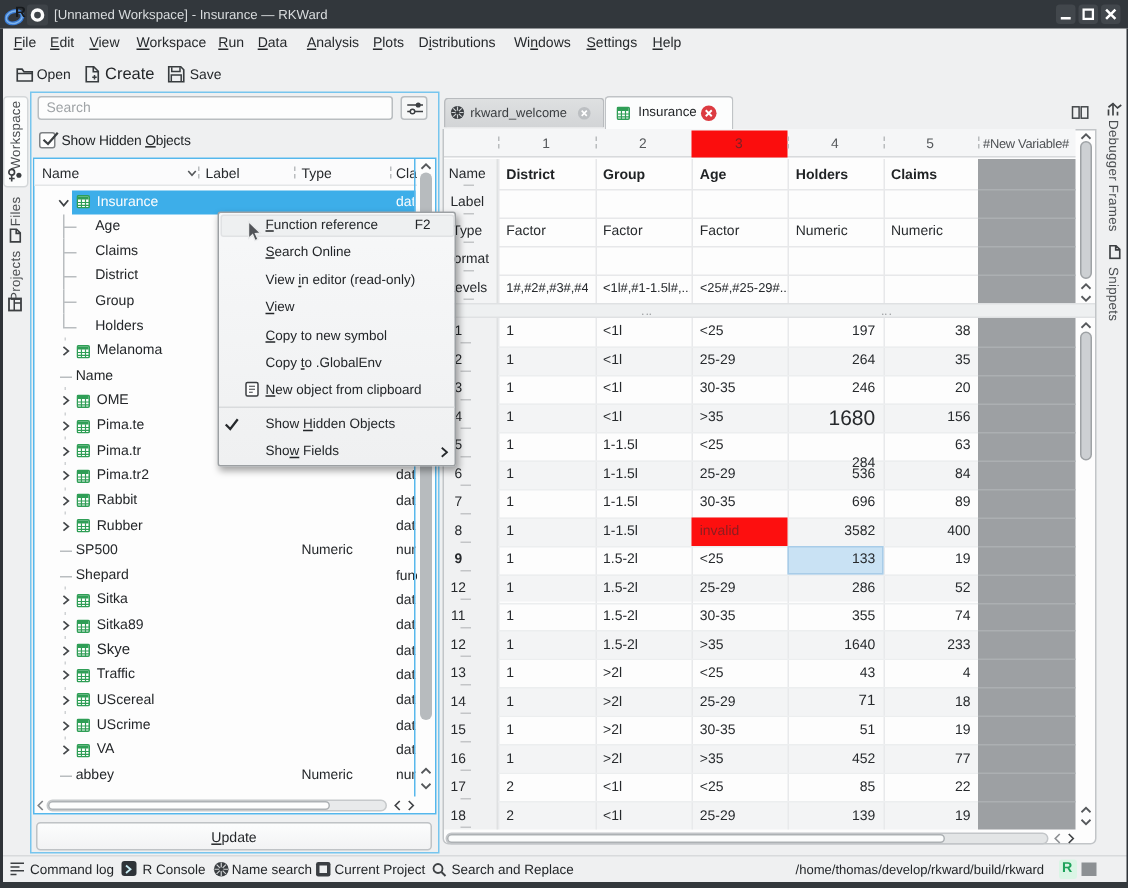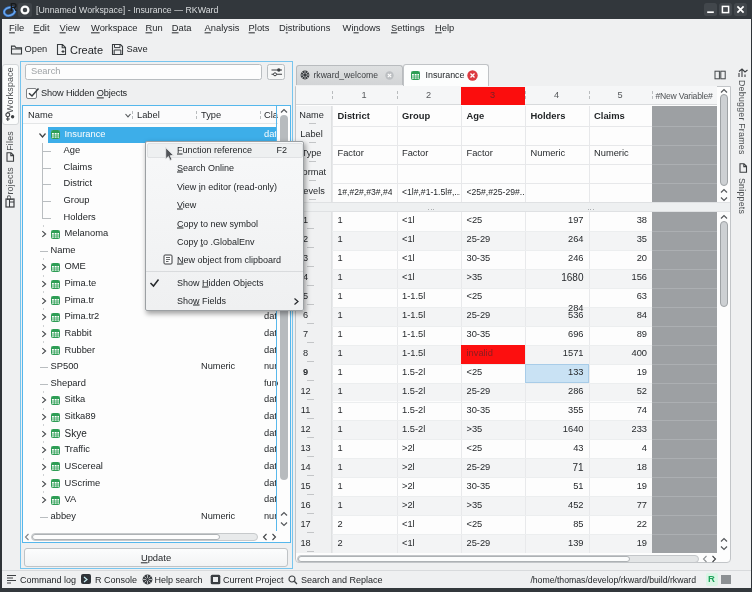--- a/index.html
+++ b/index.html
@@ -483,21 +483,21 @@
 <div style="position:absolute;left:337.5px;top:259.375px;transform:translateY(-50%);font-size:9.3px;color:#26292c;font-weight:normal;letter-spacing:0px;white-space:nowrap;line-height:1">1</div>
 <div style="position:absolute;left:402.0px;top:259.375px;transform:translateY(-50%);font-size:9.3px;color:#26292c;font-weight:normal;letter-spacing:0px;white-space:nowrap;line-height:1">&lt;1l</div>
 <div style="position:absolute;left:466.5px;top:259.375px;transform:translateY(-50%);font-size:9.3px;color:#26292c;font-weight:normal;letter-spacing:0px;white-space:nowrap;line-height:1">30-35</div>
 <div style="position:absolute;right:168.5px;top:259.375px;transform:translateY(-50%);font-size:9.3px;color:#26292c;font-weight:normal;letter-spacing:0px;white-space:nowrap;line-height:1">246</div>
 <div style="position:absolute;right:105px;top:259.375px;transform:translateY(-50%);font-size:9.3px;color:#26292c;font-weight:normal;letter-spacing:0px;white-space:nowrap;line-height:1">20</div>
 <div style="position:absolute;left:305.5px;top:278.32500000000005px;transform:translate(-50%,-50%);font-size:9.2px;color:#26292c;line-height:1;font-weight:normal">4</div>
 <div style="position:absolute;left:306.5px;top:285.3px;width:7px;height:1px;background:#c3c5c7;"></div>
 <div style="position:absolute;left:337.5px;top:278.32500000000005px;transform:translateY(-50%);font-size:9.3px;color:#26292c;font-weight:normal;letter-spacing:0px;white-space:nowrap;line-height:1">1</div>
 <div style="position:absolute;left:402.0px;top:278.32500000000005px;transform:translateY(-50%);font-size:9.3px;color:#26292c;font-weight:normal;letter-spacing:0px;white-space:nowrap;line-height:1">&lt;1l</div>
 <div style="position:absolute;left:466.5px;top:278.32500000000005px;transform:translateY(-50%);font-size:9.3px;color:#26292c;font-weight:normal;letter-spacing:0px;white-space:nowrap;line-height:1">&gt;35</div>
-<div style="position:absolute;right:168.5px;top:278.32500000000005px;transform:translateY(-50%);font-size:10px;color:#26292c;font-weight:normal;letter-spacing:0px;white-space:nowrap;line-height:1">1680</div>
+<div style="position:absolute;right:168.5px;top:278.32500000000005px;transform:translateY(-50%);font-size:14px;color:#26292c;font-weight:normal;letter-spacing:0px;white-space:nowrap;line-height:1">1680</div>
 <div style="position:absolute;right:105px;top:278.32500000000005px;transform:translateY(-50%);font-size:9.3px;color:#26292c;font-weight:normal;letter-spacing:0px;white-space:nowrap;line-height:1">156</div>
 <div style="position:absolute;left:305.5px;top:297.27500000000003px;transform:translate(-50%,-50%);font-size:9.2px;color:#26292c;line-height:1;font-weight:normal">5</div>
 <div style="position:absolute;left:306.5px;top:304.25px;width:7px;height:1px;background:#c3c5c7;"></div>
 <div style="position:absolute;left:337.5px;top:297.27500000000003px;transform:translateY(-50%);font-size:9.3px;color:#26292c;font-weight:normal;letter-spacing:0px;white-space:nowrap;line-height:1">1</div>
 <div style="position:absolute;left:402.0px;top:297.27500000000003px;transform:translateY(-50%);font-size:9.3px;color:#26292c;font-weight:normal;letter-spacing:0px;white-space:nowrap;line-height:1">1-1.5l</div>
 <div style="position:absolute;left:466.5px;top:297.27500000000003px;transform:translateY(-50%);font-size:9.3px;color:#26292c;font-weight:normal;letter-spacing:0px;white-space:nowrap;line-height:1">&lt;25</div>
 <div style="position:absolute;right:168.5px;top:309px;transform:translateY(-50%);font-size:9.3px;color:#26292c;font-weight:normal;letter-spacing:0px;white-space:nowrap;line-height:1">284</div>
 <div style="position:absolute;right:105px;top:297.27500000000003px;transform:translateY(-50%);font-size:9.3px;color:#26292c;font-weight:normal;letter-spacing:0px;white-space:nowrap;line-height:1">63</div>
 <div style="position:absolute;left:305.5px;top:316.225px;transform:translate(-50%,-50%);font-size:9.2px;color:#26292c;line-height:1;font-weight:normal">6</div>
 <div style="position:absolute;left:306.5px;top:323.2px;width:7px;height:1px;background:#c3c5c7;"></div>
@@ -511,21 +511,21 @@
 <div style="position:absolute;left:337.5px;top:335.175px;transform:translateY(-50%);font-size:9.3px;color:#26292c;font-weight:normal;letter-spacing:0px;white-space:nowrap;line-height:1">1</div>
 <div style="position:absolute;left:402.0px;top:335.175px;transform:translateY(-50%);font-size:9.3px;color:#26292c;font-weight:normal;letter-spacing:0px;white-space:nowrap;line-height:1">1-1.5l</div>
 <div style="position:absolute;left:466.5px;top:335.175px;transform:translateY(-50%);font-size:9.3px;color:#26292c;font-weight:normal;letter-spacing:0px;white-space:nowrap;line-height:1">30-35</div>
 <div style="position:absolute;right:168.5px;top:335.175px;transform:translateY(-50%);font-size:9.3px;color:#26292c;font-weight:normal;letter-spacing:0px;white-space:nowrap;line-height:1">696</div>
 <div style="position:absolute;right:105px;top:335.175px;transform:translateY(-50%);font-size:9.3px;color:#26292c;font-weight:normal;letter-spacing:0px;white-space:nowrap;line-height:1">89</div>
 <div style="position:absolute;left:305.5px;top:354.125px;transform:translate(-50%,-50%);font-size:9.2px;color:#26292c;line-height:1;font-weight:normal">8</div>
 <div style="position:absolute;left:306.5px;top:361.09999999999997px;width:7px;height:1px;background:#c3c5c7;"></div>
 <div style="position:absolute;left:337.5px;top:354.125px;transform:translateY(-50%);font-size:9.3px;color:#26292c;font-weight:normal;letter-spacing:0px;white-space:nowrap;line-height:1">1</div>
 <div style="position:absolute;left:402.0px;top:354.125px;transform:translateY(-50%);font-size:9.3px;color:#26292c;font-weight:normal;letter-spacing:0px;white-space:nowrap;line-height:1">1-1.5l</div>
 <div style="position:absolute;left:466.5px;top:354.125px;transform:translateY(-50%);font-size:9.3px;color:#8c1d20;font-weight:normal;letter-spacing:0px;white-space:nowrap;line-height:1">invalid</div>
-<div style="position:absolute;right:168.5px;top:354.125px;transform:translateY(-50%);font-size:9.3px;color:#26292c;font-weight:normal;letter-spacing:0px;white-space:nowrap;line-height:1">1571</div>
+<div style="position:absolute;right:168.5px;top:354.125px;transform:translateY(-50%);font-size:9.3px;color:#26292c;font-weight:normal;letter-spacing:0px;white-space:nowrap;line-height:1">3582</div>
 <div style="position:absolute;right:105px;top:354.125px;transform:translateY(-50%);font-size:9.3px;color:#26292c;font-weight:normal;letter-spacing:0px;white-space:nowrap;line-height:1">400</div>
 <div style="position:absolute;left:305.5px;top:373.07500000000005px;transform:translate(-50%,-50%);font-size:9.2px;color:#26292c;line-height:1;font-weight:bold">9</div>
 <div style="position:absolute;left:306.5px;top:380.05px;width:7px;height:1px;background:#c3c5c7;"></div>
 <div style="position:absolute;left:337.5px;top:373.07500000000005px;transform:translateY(-50%);font-size:9.3px;color:#26292c;font-weight:normal;letter-spacing:0px;white-space:nowrap;line-height:1">1</div>
 <div style="position:absolute;left:402.0px;top:373.07500000000005px;transform:translateY(-50%);font-size:9.3px;color:#26292c;font-weight:normal;letter-spacing:0px;white-space:nowrap;line-height:1">1.5-2l</div>
 <div style="position:absolute;left:466.5px;top:373.07500000000005px;transform:translateY(-50%);font-size:9.3px;color:#26292c;font-weight:normal;letter-spacing:0px;white-space:nowrap;line-height:1">&lt;25</div>
 <div style="position:absolute;right:168.5px;top:373.07500000000005px;transform:translateY(-50%);font-size:9.3px;color:#26292c;font-weight:normal;letter-spacing:0px;white-space:nowrap;line-height:1">133</div>
 <div style="position:absolute;right:105px;top:373.07500000000005px;transform:translateY(-50%);font-size:9.3px;color:#26292c;font-weight:normal;letter-spacing:0px;white-space:nowrap;line-height:1">19</div>
 <div style="position:absolute;left:305.5px;top:392.025px;transform:translate(-50%,-50%);font-size:9.2px;color:#26292c;line-height:1;font-weight:normal">12</div>
 <div style="position:absolute;left:306.5px;top:398.99999999999994px;width:7px;height:1px;background:#c3c5c7;"></div>
@@ -624,21 +624,21 @@
 <div style="position:absolute;left:81px;top:574px;width:10px;height:10px;background:#2e3338;border-radius:2px;"></div>
 <svg class="abs" style="left:81.5px;top:574.5px" width="9" height="9" viewBox="0 0 9 9">
     <path d="M2 2 L5 4.5 L2 7" fill="none" stroke="#c9eef5" stroke-width="1.2"></path>
   </svg>
 <div style="position:absolute;left:95px;top:579.5px;transform:translateY(-50%);font-size:9.0px;color:#232629;font-weight:normal;letter-spacing:0px;white-space:nowrap;line-height:1">R Console</div>
 <svg class="abs" style="left:142px;top:574px" width="11" height="11" viewBox="0 0 11 11">
     <circle cx="5.5" cy="5.5" r="4.9" fill="#3a3e42"></circle>
     <path d="M5.5 1 V10 M1 5.5 H10 M2.4 2.4 L8.6 8.6 M8.6 2.4 L2.4 8.6" stroke="#cfd2d4" stroke-width="0.8"></path>
     <circle cx="5.5" cy="5.5" r="1.4" fill="#3a3e42"></circle>
   </svg>
-<div style="position:absolute;left:154.5px;top:579.5px;transform:translateY(-50%);font-size:9.0px;color:#232629;font-weight:normal;letter-spacing:0px;white-space:nowrap;line-height:1">Help search</div>
+<div style="position:absolute;left:154.5px;top:579.5px;transform:translateY(-50%);font-size:9.0px;color:#232629;font-weight:normal;letter-spacing:0px;white-space:nowrap;line-height:1">Name search</div>
 <svg class="abs" style="left:209.5px;top:574px" width="11" height="11" viewBox="0 0 11 11">
     <rect x="0.7" y="0.7" width="9.6" height="9.6" rx="1.5" fill="#3a3e42"></rect>
     <rect x="3" y="3" width="5" height="5" fill="#eceeef"></rect>
   </svg>
 <div style="position:absolute;left:223px;top:579.5px;transform:translateY(-50%);font-size:9.0px;color:#232629;font-weight:normal;letter-spacing:0px;white-space:nowrap;line-height:1">Current Project</div>
 <svg class="abs" style="left:288px;top:574.5px" width="10" height="10" viewBox="0 0 10 10">
     <circle cx="4" cy="4" r="3" fill="none" stroke="#3f4245" stroke-width="1.2"></circle>
     <path d="M6.3 6.3 L9 9" stroke="#3f4245" stroke-width="1.3"></path>
   </svg>
 <div style="position:absolute;left:301px;top:579.5px;transform:translateY(-50%);font-size:9.0px;color:#232629;font-weight:normal;letter-spacing:0px;white-space:nowrap;line-height:1">Search and Replace</div>

